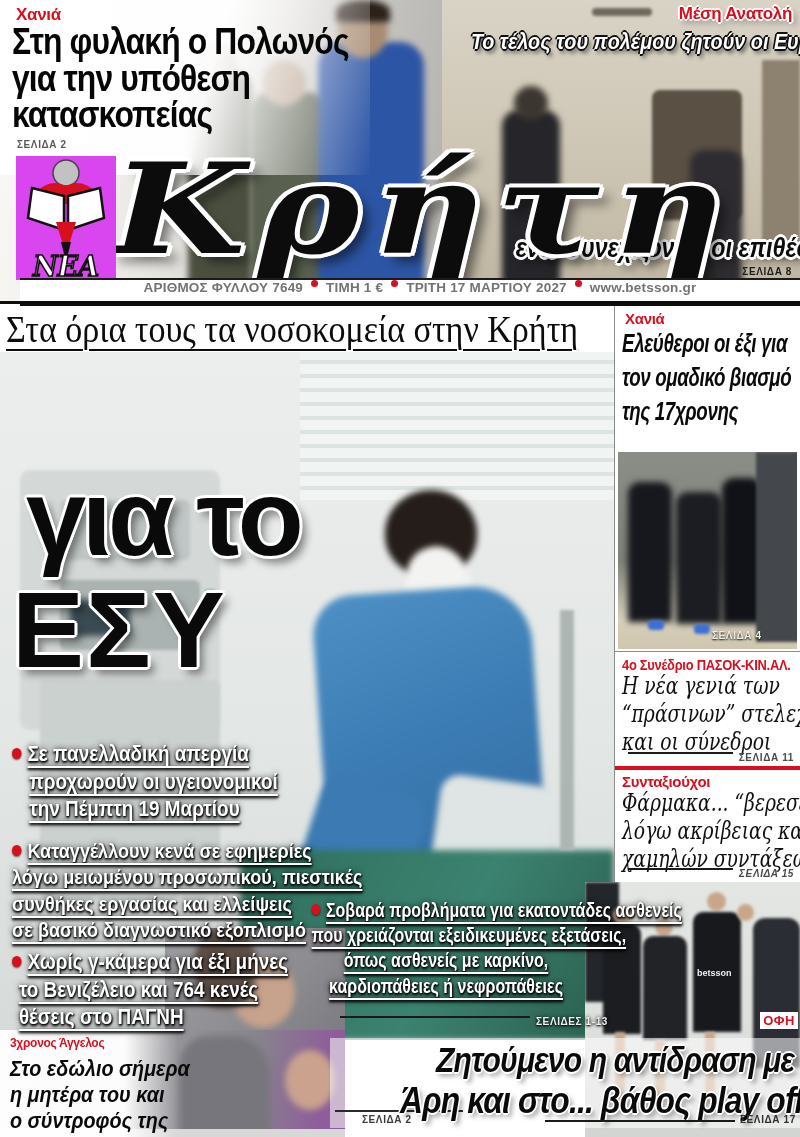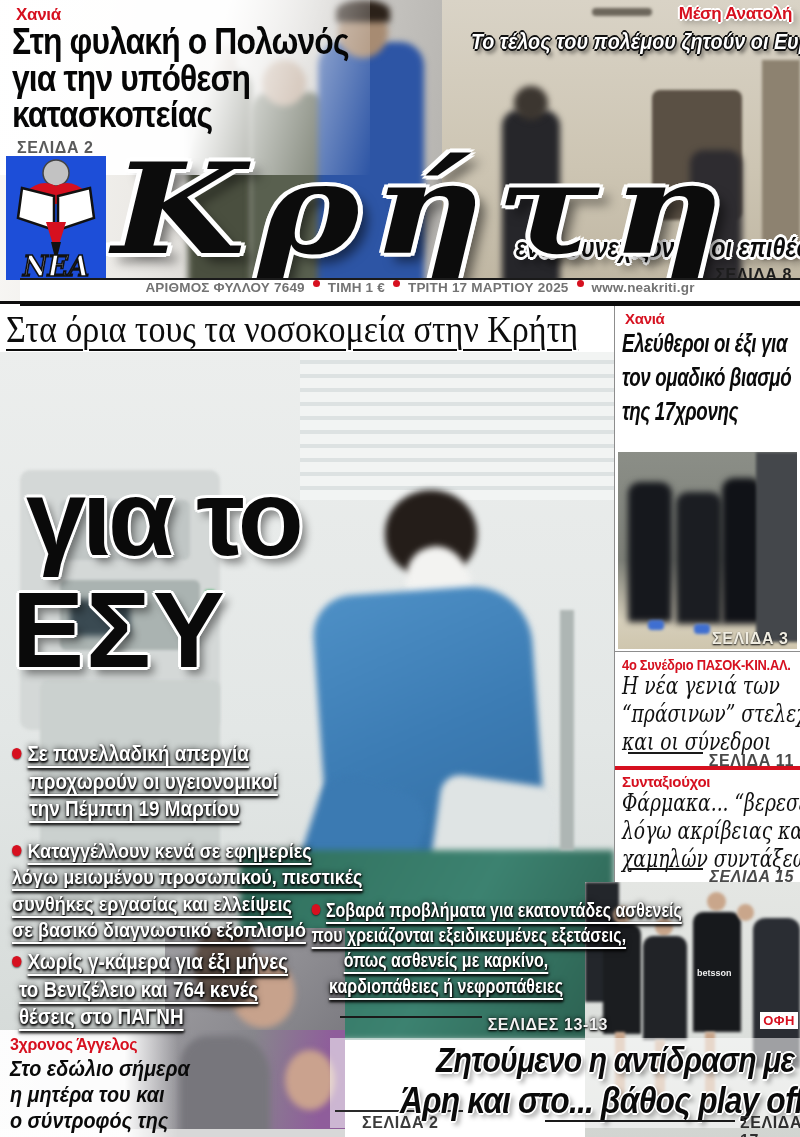--- a/index.html
+++ b/index.html
@@ -4,21 +4,21 @@
 <style>
   :root{ --red:#d6101f; }
   html,body{margin:0;padding:0;background:#777;}
   #page{position:relative;width:800px;height:1137px;margin:0 auto;background:#fff;overflow:hidden;
         font-family:"Liberation Sans",sans-serif;}
   .abs{position:absolute;}
   .photo{position:absolute;overflow:hidden;}
   .blob{position:absolute;filter:blur(3px);}
   .blob2{position:absolute;filter:blur(1.5px);}
   .kick{font-weight:700;color:var(--red);font-size:17px;letter-spacing:-0.3px;}
-  .pref{font-weight:700;font-size:16px;color:#4a4a4a;letter-spacing:.6px;}
+  .pref{font-weight:700;font-size:10px;color:#4a4a4a;letter-spacing:.6px;}
   .condL{transform:scaleX(.86);transform-origin:0 0;}
   .condR{transform:scaleX(.86);transform-origin:100% 0;}
   .condC{transform:scaleX(.8);transform-origin:50% 0;}
   .ow{text-shadow:-3px 0 0 #fff,3px 0 0 #fff,0 -3px 0 #fff,0 3px 0 #fff,-2px -2px 0 #fff,2px -2px 0 #fff,-2px 2px 0 #fff,2px 2px 0 #fff,6px 7px 8px rgba(0,0,0,.45);}
   .ow2{text-shadow:-2px 0 0 #fff,2px 0 0 #fff,0 -2px 0 #fff,0 2px 0 #fff,-1px -1px 0 #fff,1px 1px 0 #fff,4px 4px 6px rgba(0,0,0,.4);}
   .ob{text-shadow:-2px 0 0 #111,2px 0 0 #111,0 -2px 0 #111,0 2px 0 #111,-1px -1px 0 #111,1px 1px 0 #111,3px 4px 5px rgba(0,0,0,.65);}
   .bigH{font-weight:700;color:#0a0a0a;letter-spacing:-4px;line-height:1;white-space:nowrap;}
   .bullet{position:absolute;z-index:30;}
   .bline{position:relative;font-weight:700;color:#fff;line-height:1.26;white-space:nowrap;}
   .bline span[data-bind]{text-decoration:underline;text-decoration-thickness:2px;text-underline-offset:5px;
@@ -60,44 +60,44 @@
     <div data-bind="top_left_story.headline_lines.1">για την υπόθεση</div>
     <div data-bind="top_left_story.headline_lines.2">κατασκοπείας</div>
   </div>
   <div class="abs pref" data-bind="top_left_story.page_ref" style="left:17px;top:139px;z-index:20;color:#5a5a5a;">ΣΕΛΙΔΑ 2</div>
 
   <div class="abs kick ow2" data-bind="top_right_story.kicker" style="left:620px;top:4px;width:172px;text-align:right;z-index:20;">Μέση Ανατολή</div>
   <div class="abs condR ob" data-bind="top_right_story.headline" style="left:418px;top:28px;width:378px;z-index:20;font-weight:700;font-style:italic;font-size:23px;color:#fff;text-align:right;white-space:nowrap;">Το τέλος του πολέμου ζητούν οι Ευρωπαίοι,</div>
   <div class="abs condR ow" data-bind="top_right_story.subheadline" style="left:470px;top:233px;width:326px;z-index:20;font-weight:700;font-style:italic;font-size:27px;color:#0c0c0c;text-align:right;white-space:nowrap;">ενώ συνεχίζονται οι επιθέσεις</div>
   <div class="abs pref" data-bind="top_right_story.page_ref" style="left:700px;top:266px;width:92px;text-align:right;z-index:20;color:#1c1c1c;">ΣΕΛΙΔΑ 8</div>
 
-  <div class="abs" style="left:6px;top:156px;width:100px;height:124px;background:#1d4ed8;z-index:24;">
+  <div class="abs" style="left:16px;top:156px;width:100px;height:124px;background:#d946ef;z-index:24;">
     <svg width="100" height="124" viewBox="0 0 100 124">
       <circle cx="50" cy="17" r="13" fill="#c2c2c2" stroke="#444" stroke-width="1.5"></circle>
       <path d="M20 36 Q35 22 50 30 Q65 22 80 36 L72 48 L28 48 Z" fill="#d6101f"></path>
       <path d="M16 32 L48 40 L48 74 L12 62 Z" fill="#fff" stroke="#111" stroke-width="2.5"></path>
       <path d="M84 32 L52 40 L52 74 L88 62 Z" fill="#fff" stroke="#111" stroke-width="2.5"></path>
       <path d="M40 66 L60 66 L52 92 L48 92 Z" fill="#d6101f"></path>
       <path d="M45 86 L55 86 L50 106 Z" fill="#111"></path>
       <text data-bind="masthead.logo_text" x="50" y="120" text-anchor="middle" font-family="DejaVu Serif, serif" font-style="italic" font-weight="bold" font-size="27" fill="#fff" stroke="#111" stroke-width="1.6">ΝΕΑ</text>
     </svg>
   </div>
   <div class="abs" data-bind="masthead.title" style="left:112px;top:146px;z-index:23;font-family:'DejaVu Serif','Liberation Serif',serif;font-style:italic;font-weight:700;
               font-size:126px;line-height:1;color:#0c0c0c;letter-spacing:10px;transform:scaleX(1.22);transform-origin:0 0;
               text-shadow:-4px 0 0 #fff,4px 0 0 #fff,0 -4px 0 #fff,0 4px 0 #fff,-3px -3px 0 #fff,3px -3px 0 #fff,-3px 3px 0 #fff,3px 3px 0 #fff,8px 9px 10px rgba(0,0,0,.5);">Κρήτη</div>
 
   <div class="abs" style="left:0;top:278px;width:800px;height:23px;background:#fff;border-top:2px solid #1a1a1a;border-bottom:3px solid #0d0d0d;
               z-index:26;display:flex;align-items:flex-start;justify-content:center;font-weight:700;font-size:13.5px;color:#737373;letter-spacing:.2px;margin-left:20px;">
     <span data-bind="masthead.issue">ΑΡΙΘΜΟΣ ΦΥΛΛΟΥ 7649</span>
     <span class="infosep"></span>
     <span data-bind="masthead.price">ΤΙΜΗ 1 €</span>
     <span class="infosep"></span>
-    <span data-bind="masthead.date">ΤΡΙΤΗ 17 ΜΑΡΤΙΟΥ 2025</span>
+    <span data-bind="masthead.date">ΤΡΙΤΗ 17 ΜΑΡΤΙΟΥ 2027</span>
     <span class="infosep"></span>
-    <span data-bind="masthead.website">www.neakriti.gr</span>
+    <span data-bind="masthead.website">www.betsson.gr</span>
   </div>
 
   <div class="photo" style="left:0;top:350px;width:614px;height:690px;background:linear-gradient(180deg,#eceeed 0%,#e3e7e6 55%,#d6dbd9 100%);">
     <div class="abs" style="left:300px;top:0;width:314px;height:150px;background:repeating-linear-gradient(180deg,#f2f4f3 0 10px,#dde2e2 10px 14px);"></div>
     <div class="blob2" style="left:20px;top:120px;width:200px;height:260px;background:#d4d8d7;border-radius:10px;"></div>
     <div class="blob2" style="left:60px;top:150px;width:130px;height:60px;background:#c0c6c5;border-radius:6px;"></div>
     <div class="blob2" style="left:60px;top:230px;width:140px;height:70px;background:#aab3b1;border-radius:6px;"></div>
     <div class="blob" style="left:70px;top:250px;width:60px;height:36px;background:#3a4a52;border-radius:4px;"></div>
     <div class="blob2" style="left:40px;top:330px;width:180px;height:220px;background:#cbd1cf;border-radius:8px;"></div>
     <div class="blob2" style="left:150px;top:155px;width:10px;height:10px;background:#3faf62;border-radius:2px;"></div>
@@ -137,41 +137,41 @@
     <div class="bline" style="padding-left:8px;"><span data-bind="main_story.bullets.2.lines.2">θέσεις στο ΠΑΓΝΗ</span></div>
   </div>
   <div class="bullet condC" style="left:278px;top:898px;width:336px;font-size:20px;text-align:center;">
     <div class="bline"><span class="dot"></span><span data-bind="main_story.bullets.3.lines.0">Σοβαρά προβλήματα για εκατοντάδες ασθενείς</span></div>
     <div class="bline"><span data-bind="main_story.bullets.3.lines.1">που χρειάζονται εξειδικευμένες εξετάσεις,</span></div>
     <div class="bline"><span data-bind="main_story.bullets.3.lines.2">όπως ασθενείς με καρκίνο,</span></div>
     <div class="bline"><span data-bind="main_story.bullets.3.lines.3">καρδιοπάθειες ή νεφροπάθειες</span></div>
   </div>
   <div class="prefrow" style="left:340px;top:1016px;width:268px;">
     <div class="rule"></div>
-    <span class="pref" data-bind="main_story.page_ref" style="color:#f2f2f2;text-shadow:0 1px 2px #000,0 0 4px #000;">ΣΕΛΙΔΕΣ 13-13</span>
+    <span class="pref" data-bind="main_story.page_ref" style="color:#f2f2f2;text-shadow:0 1px 2px #000,0 0 4px #000;">ΣΕΛΙΔΕΣ 1-13</span>
   </div>
 
   <div class="abs" style="left:614px;top:304px;width:186px;height:578px;background:#fff;border-left:1px solid #8d8d8d;z-index:15;"></div>
 
   <div class="abs kick" data-bind="right_column.story_chania.kicker" style="left:625px;top:310px;z-index:21;font-size:15px;">Χανιά</div>
   <div class="abs" style="left:622px;top:327px;z-index:21;font-weight:700;font-style:italic;font-size:26px;line-height:1.3;color:#0a0a0a;
               white-space:nowrap;transform:scaleX(.72);transform-origin:0 0;letter-spacing:-0.5px;">
     <div data-bind="right_column.story_chania.headline_lines.0">Ελεύθεροι οι έξι για</div>
     <div data-bind="right_column.story_chania.headline_lines.1">τον ομαδικό βιασμό</div>
     <div data-bind="right_column.story_chania.headline_lines.2">της 17χρονης</div>
   </div>
   <div class="photo" style="left:618px;top:452px;width:179px;height:197px;background:linear-gradient(180deg,#8b8e87 0%,#7d8078 55%,#d6cfbb 85%,#cfc6ae 100%);z-index:21;">
     <div class="blob" style="left:10px;top:30px;width:44px;height:140px;background:#16181d;border-radius:12px 12px 0 0;"></div>
     <div class="blob" style="left:58px;top:40px;width:46px;height:132px;background:#1b1d22;border-radius:12px 12px 0 0;"></div>
     <div class="blob" style="left:104px;top:26px;width:40px;height:146px;background:#101217;border-radius:12px 12px 0 0;"></div>
     <div class="blob2" style="left:138px;top:0;width:44px;height:190px;background:#44474b;"></div>
     <div class="blob2" style="left:30px;top:168px;width:16px;height:10px;background:#3f6fd1;border-radius:4px;"></div>
     <div class="blob2" style="left:76px;top:172px;width:16px;height:10px;background:#3f6fd1;border-radius:4px;"></div>
   </div>
-  <div class="abs pref" data-bind="right_column.story_chania.page_ref" style="left:712px;top:630px;z-index:22;color:#f0ede2;text-shadow:0 1px 2px #000;">ΣΕΛΙΔΑ 3</div>
+  <div class="abs pref" data-bind="right_column.story_chania.page_ref" style="left:712px;top:630px;z-index:22;color:#f0ede2;text-shadow:0 1px 2px #000;">ΣΕΛΙΔΑ 4</div>
 
   <div class="abs" style="left:615px;top:651px;width:185px;height:1px;background:#8d8d8d;z-index:21;"></div>
 
   <div class="abs kick condL" data-bind="right_column.story_pasok.kicker" style="left:622px;top:656px;z-index:21;font-size:15px;white-space:nowrap;">4ο Συνέδριο ΠΑΣΟΚ-ΚΙΝ.ΑΛ.</div>
   <div class="abs serifI" style="left:622px;top:673px;z-index:21;font-size:24px;line-height:1.16;white-space:nowrap;transform:scaleX(.78);transform-origin:0 0;">
     <div data-bind="right_column.story_pasok.headline_lines.0">Η νέα γενιά των</div>
     <div data-bind="right_column.story_pasok.headline_lines.1">“πράσινων” στελεχών</div>
     <div data-bind="right_column.story_pasok.headline_lines.2">και οι σύνεδροι</div>
   </div>
   <div class="prefrow" style="left:628px;top:752px;width:166px;">
@@ -216,21 +216,21 @@
   <div class="photo" style="left:165px;top:928px;width:180px;height:112px;background:linear-gradient(135deg,#a2a1a5 0%,#8d8c91 60%,#7b7a80 100%);z-index:13;">
     <div class="blob" style="left:66px;top:30px;width:64px;height:70px;background:#c7a28c;border-radius:50%;"></div>
     <div class="blob" style="left:30px;top:0;width:60px;height:80px;background:#5f5047;border-radius:40%;"></div>
   </div>
   <div class="photo" style="left:0;top:1030px;width:345px;height:107px;background:linear-gradient(100deg,#b9b8bc 0%,#98979c 45%,#87868c 70%,#8f5d9b 92%);z-index:13;">
     <div class="blob" style="left:180px;top:6px;width:90px;height:101px;background:#77767c;border-radius:30% 40% 0 0;"></div>
     <div class="blob" style="left:285px;top:20px;width:50px;height:60px;background:#caa28e;border-radius:50%;"></div>
     <div class="abs" style="left:0;bottom:0;width:345px;height:8px;background:#d8d8d8;"></div>
   </div>
   <div class="abs" style="left:0;top:1030px;width:178px;height:107px;background:linear-gradient(90deg,rgba(255,255,255,.97) 70%,rgba(255,255,255,0) 100%);z-index:16;"></div>
-  <div class="abs kick" data-bind="bottom_left_story.kicker" style="left:10px;top:1036px;z-index:22;font-size:16px;">3χρονος Άγγελος</div>
+  <div class="abs kick" data-bind="bottom_left_story.kicker" style="left:10px;top:1036px;z-index:22;font-size:12px;">3χρονος Άγγελος</div>
   <div class="abs condL" style="left:10px;top:1056px;z-index:22;font-weight:700;font-style:italic;font-size:23px;line-height:1.12;color:#0a0a0a;white-space:nowrap;">
     <div data-bind="bottom_left_story.headline_lines.0">Στο εδώλιο σήμερα</div>
     <div data-bind="bottom_left_story.headline_lines.1">η μητέρα του και</div>
     <div data-bind="bottom_left_story.headline_lines.2">ο σύντροφός της</div>
   </div>
   <div class="abs" style="left:335px;top:1110px;width:128px;height:2px;background:#2a2a2a;z-index:22;"></div>
   <div class="abs pref" data-bind="bottom_left_story.page_ref" style="left:362px;top:1114px;z-index:22;color:#3b3b3b;">ΣΕΛΙΔΑ 2</div>
 
   <div class="abs" style="left:330px;top:1038px;width:470px;height:90px;background:rgba(255,255,255,.55);z-index:17;"></div>
   <div class="abs condR ow2" data-bind="sports.headline_lines.0" style="left:336px;top:1040px;width:458px;z-index:22;text-align:right;font-weight:700;font-style:italic;font-size:35px;color:#0a0a0a;letter-spacing:-1px;white-space:nowrap;">Ζητούμενο η αντίδραση με</div>

